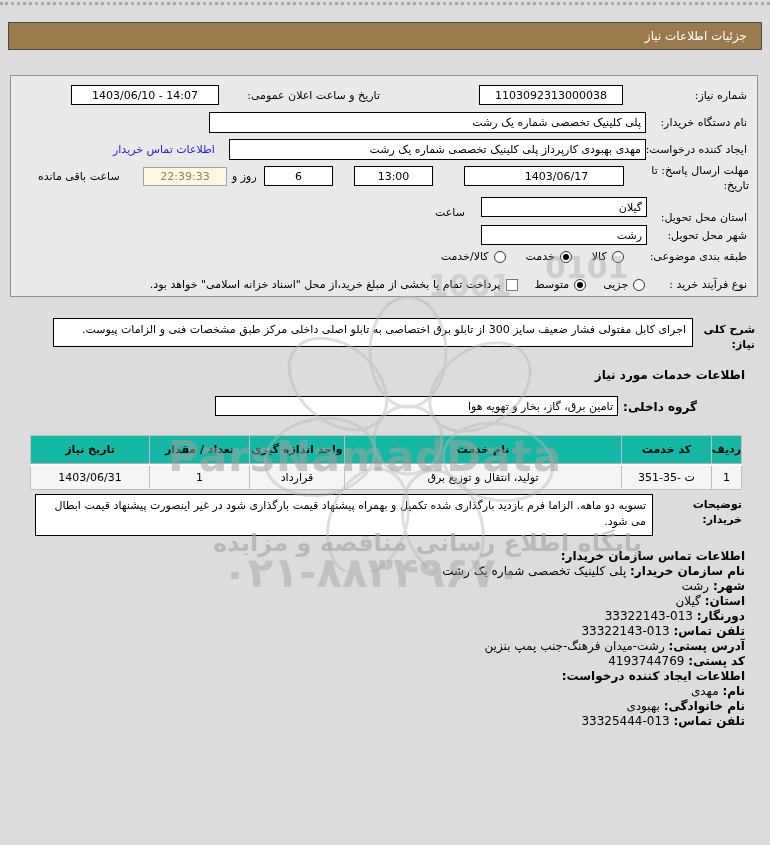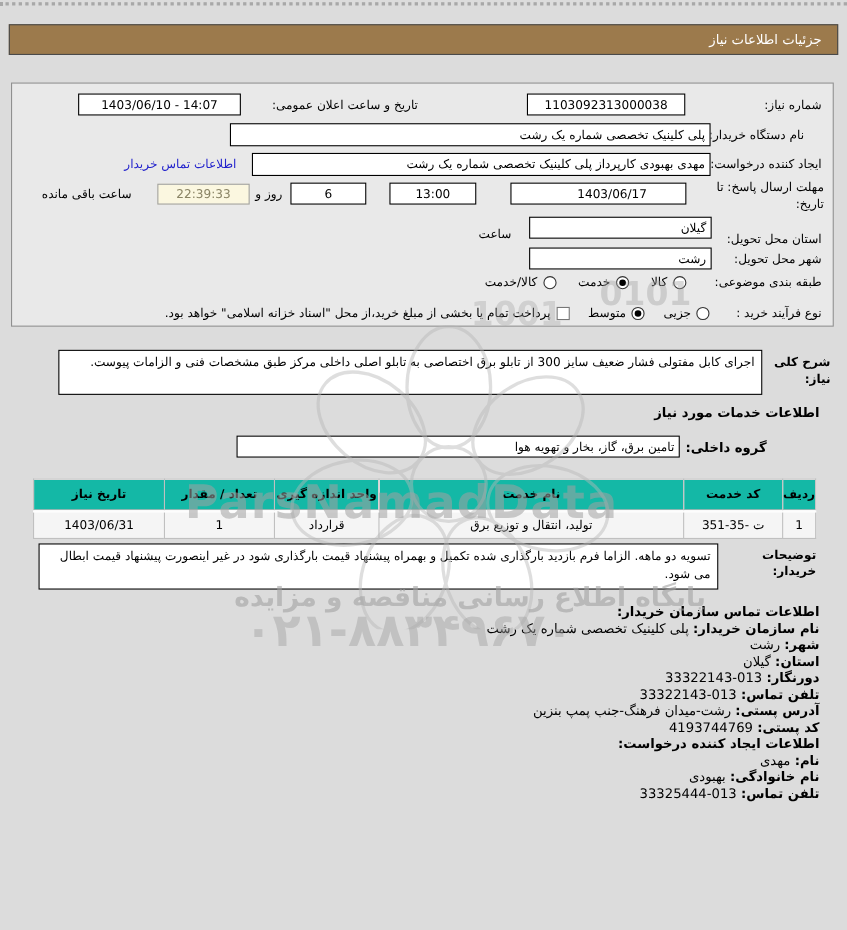--- a/index.html
+++ b/index.html
@@ -111,21 +111,21 @@
 
   <span class="flabel" style="top:13px; right:10px;">شماره نیاز:</span>
   <div class="ibox center" style="top:9px; left:468px; width:144px; height:20px;">
     <span dir="ltr">1103092313000038</span>
   </div>
   <span class="flabel" style="top:13px; right:377px;">تاریخ و ساعت اعلان عمومی:</span>
   <div class="ibox center ltr" style="top:9px; left:60px; width:148px; height:20px;">
     <span>1403/06/10 - 14:07</span>
   </div>
 
-  <span class="flabel" style="top:40px; right:26px;">نام دستگاه خریدار:</span>
+  <span class="flabel" style="top:40px; right:10px;">نام دستگاه خریدار:</span>
   <div class="ibox rightpad" style="top:36px; left:198px; width:437px; height:21px;">
     <span>پلی کلینیک تخصصی شماره یک رشت</span>
   </div>
 
   <span class="flabel" style="top:67px; right:10px;">ایجاد کننده درخواست:</span>
   <div class="ibox rightpad" style="top:63px; left:218px; width:417px; height:21px;">
     <span>مهدی بهبودی کارپرداز پلی کلینیک تخصصی شماره یک رشت</span>
   </div>
   <span class="flabel link" style="top:67px; left:102px;">اطلاعات تماس خریدار</span>
 
@@ -177,21 +177,21 @@
     <span class="opt-gap" style="width:17px;"></span>
     <span class="radio selected"></span>
     <span class="opt-label">متوسط</span>
     <span class="opt-gap" style="width:17px;"></span>
     <span class="checkbox"></span>
     <span class="opt-label">پرداخت تمام یا بخشی از مبلغ خرید،از محل "اسناد خزانه اسلامی" خواهد بود.</span>
   </div>
 </div>
 
 <div class="flabel bold" style="top:322px; right:15px; width:58px; white-space:normal; line-height:1.4;">شرح کلی نیاز:</div>
-<div class="textarea-box" style="top:318px; left:53px; width:640px; height:41px;">
+<div class="textarea-box" style="top:318px; left:53px; width:640px; height:29px;">
   <span>اجرای کابل مفتولی فشار ضعیف سایز 300 از تابلو برق اختصاصی به تابلو اصلی داخلی مرکز طبق مشخصات فنی و الزامات پیوست.</span>
 </div>
 
 <div class="abs section-title" style="top:368px; right:25px;">اطلاعات خدمات مورد نیاز</div>
 <span class="flabel bold" style="top:400px; right:73px; font-size:12px;">گروه داخلی:</span>
 <div class="ibox rightpad" style="top:396px; left:215px; width:403px; height:20px;">
   <span>تامین برق، گاز، بخار و تهویه هوا</span>
 </div>
 
 <table class="abs svc-table">

